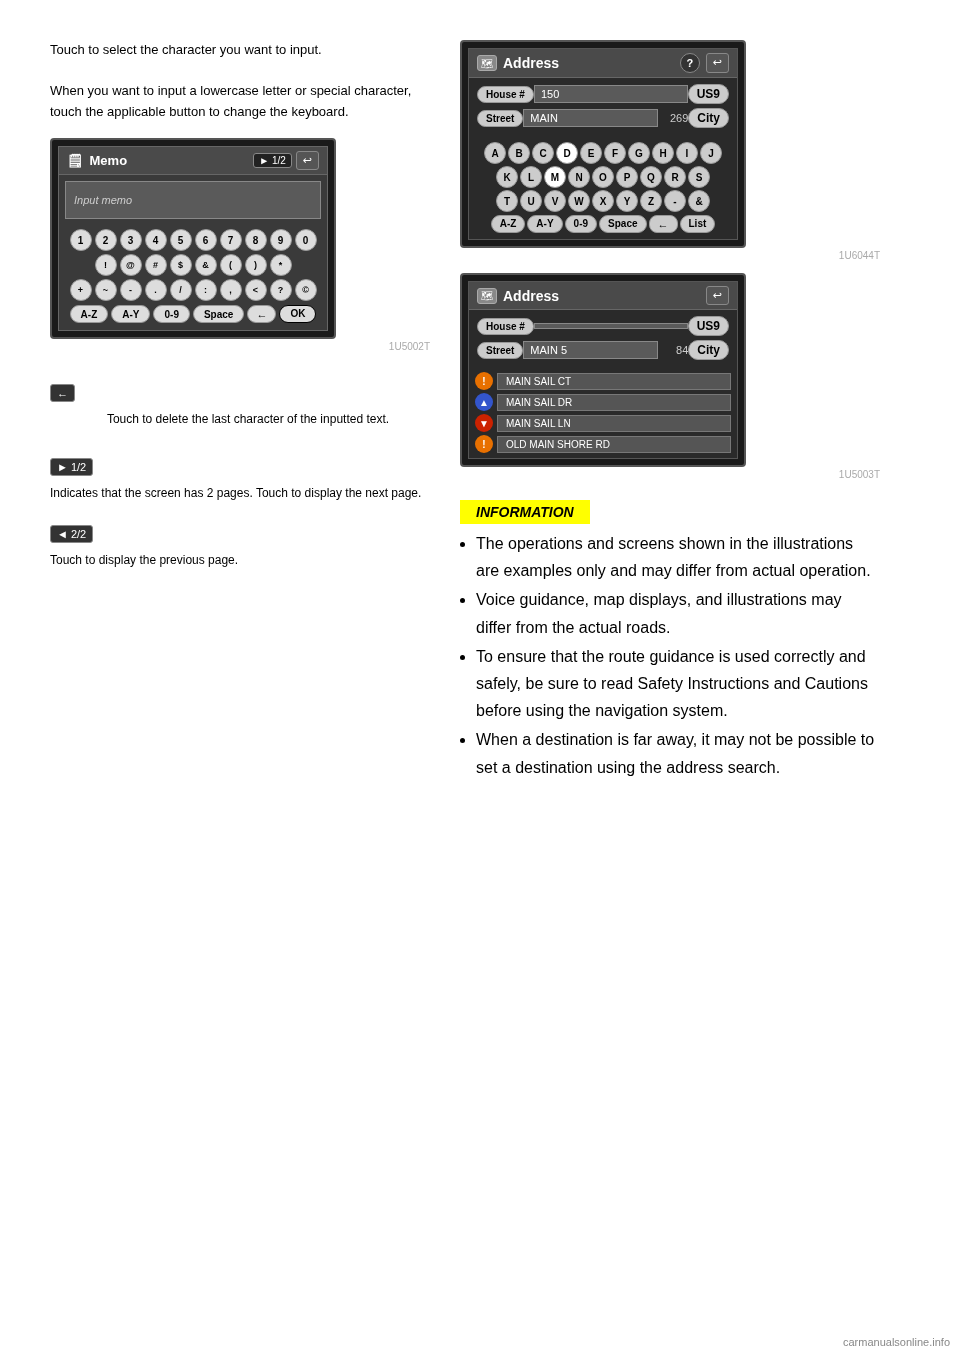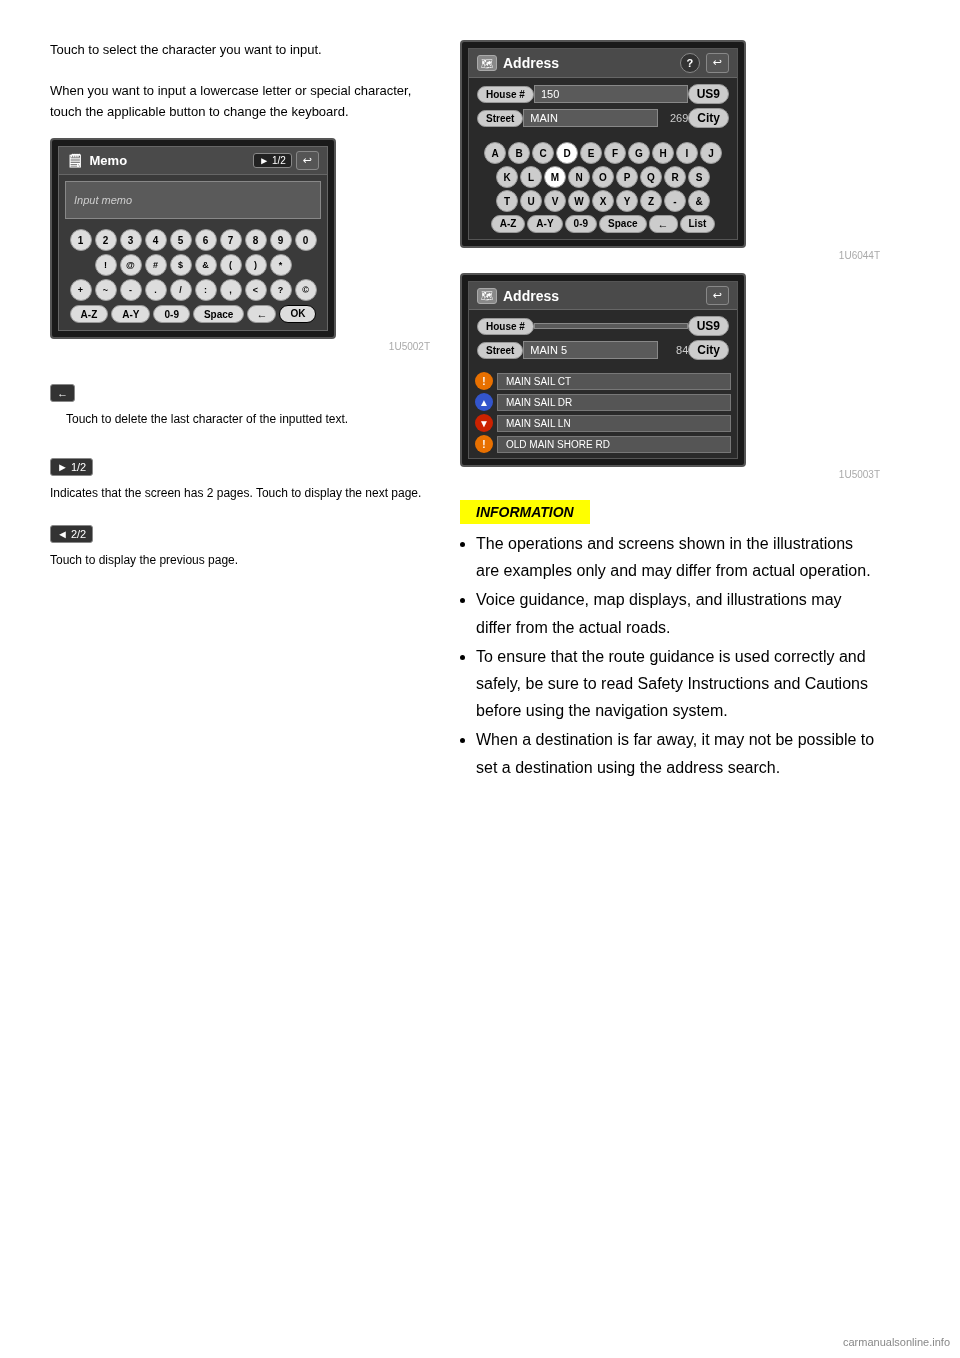--- a/index.html
+++ b/index.html
@@ -532,21 +532,21 @@
       </div>
 
       <div class="section-sep"></div>
       <div class="section-sep"></div>
 
       <div class="indicator-row">
         <div class="indicator-icon">
           <span>←</span>
         </div>
       </div>
-      <p class="text-block" style="margin-left: 16px; font-size: 12px;">Touch to delete the last character of the inputted text.</p>
+      <p class="text-block" style="margin-left: 16px; font-size: 12px; text-align: center;">Touch to delete the last character of the inputted text.</p>
 
       <div class="section-sep"></div>
 
       <div class="indicator-row">
         <div class="indicator-icon">
           <span>► 1/2</span>
         </div>
       </div>
       <p class="text-block" style="font-size: 12px;">Indicates that the screen has 2 pages. Touch to display the next page.</p>
 

